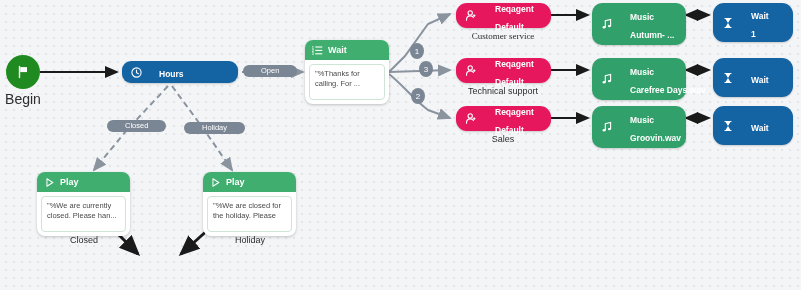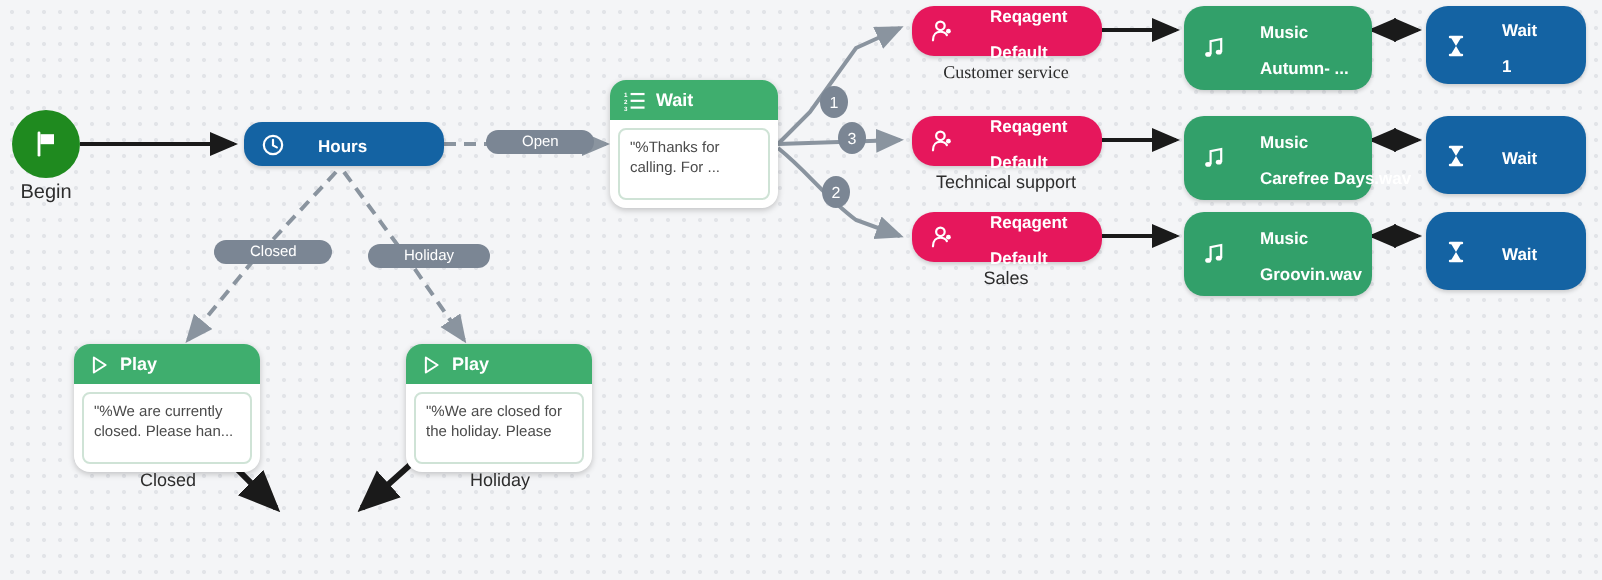--- a/index.html
+++ b/index.html
@@ -31,21 +31,21 @@
   .begin-circle {
     width: 34px; height: 34px;
     border-radius: 50%;
     background: #1f8a1f;
     display: flex; align-items: center; justify-content: center;
   }
   .begin-label {
     position: absolute;
     top: 36px; left: 50%;
     transform: translateX(-50%);
-    font-size: 10px;
+    font-size: 14px;
     color: #2d2d2d;
     white-space: nowrap;
   }
 
   
   .pill {
     border-radius: 9px;
     display: flex;
     align-items: center;
     padding: 0 9px;
@@ -181,21 +181,21 @@
   <div class="node" style="left:6px; top:55px;">
     <div class="begin-circle">
       <svg width="14" height="14" viewBox="0 0 14 14">
         <path d="M3.5,1.4 L3.5,12.6" stroke="#fff" stroke-width="1.4" fill="none" stroke-linecap="round"></path>
         <path d="M4.2,2.1 L11,2.1 L11,7.1 L4.2,7.1 z" fill="#fff"></path>
       </svg>
     </div>
     <div class="begin-label">Begin</div>
   </div>
 
-  <div class="node pill pill-hours" style="left:122px; top:61px; width:100px;">
+  <div class="node pill pill-hours" style="left:122px; top:61px; width:116px;">
     <span class="ico">
       <svg width="11" height="11" viewBox="0 0 12 12">
         <circle cx="6" cy="6" r="5" stroke="#fff" stroke-width="1.2" fill="none"></circle>
         <path d="M6,3.2 L6,6.2 L8.1,7.3" stroke="#fff" stroke-width="1.2" fill="none" stroke-linecap="round"></path>
       </svg>
     </span>
     <span class="txt">
       <span class="t1">Hours</span>
     </span>
   </div>

